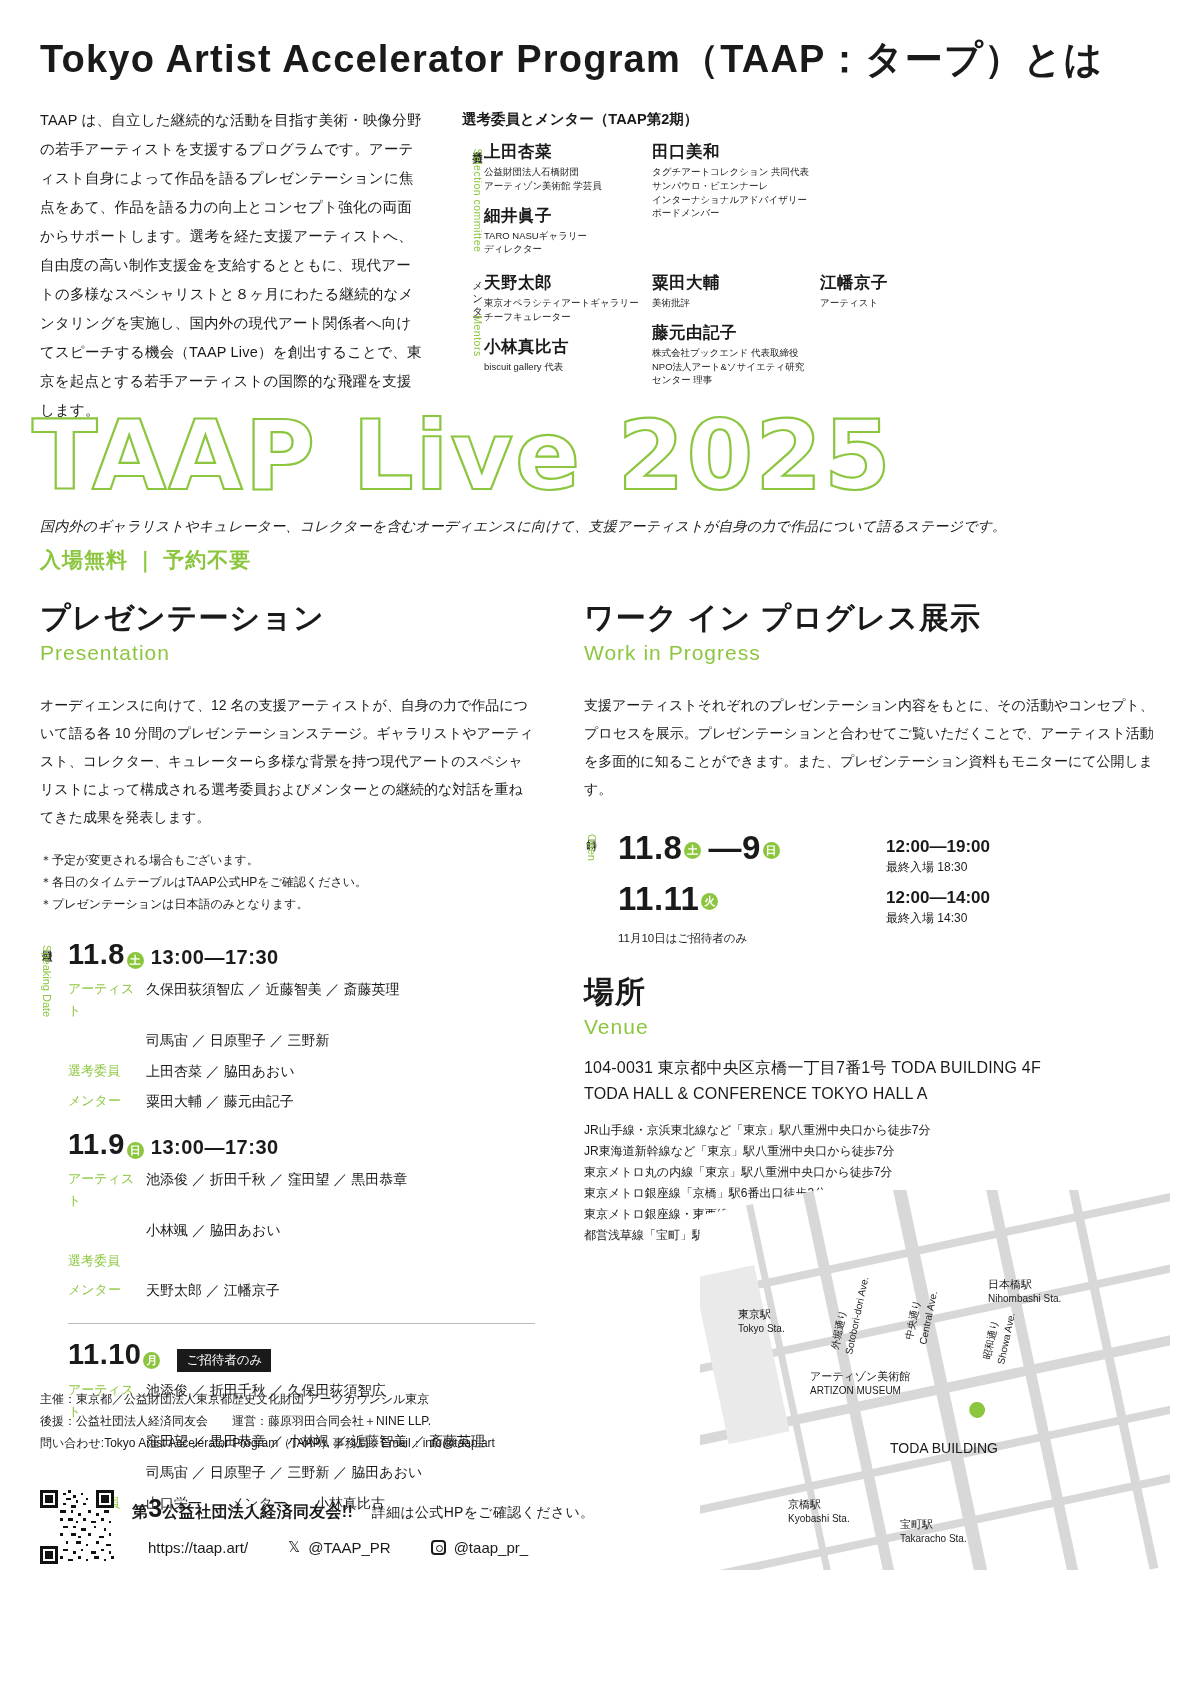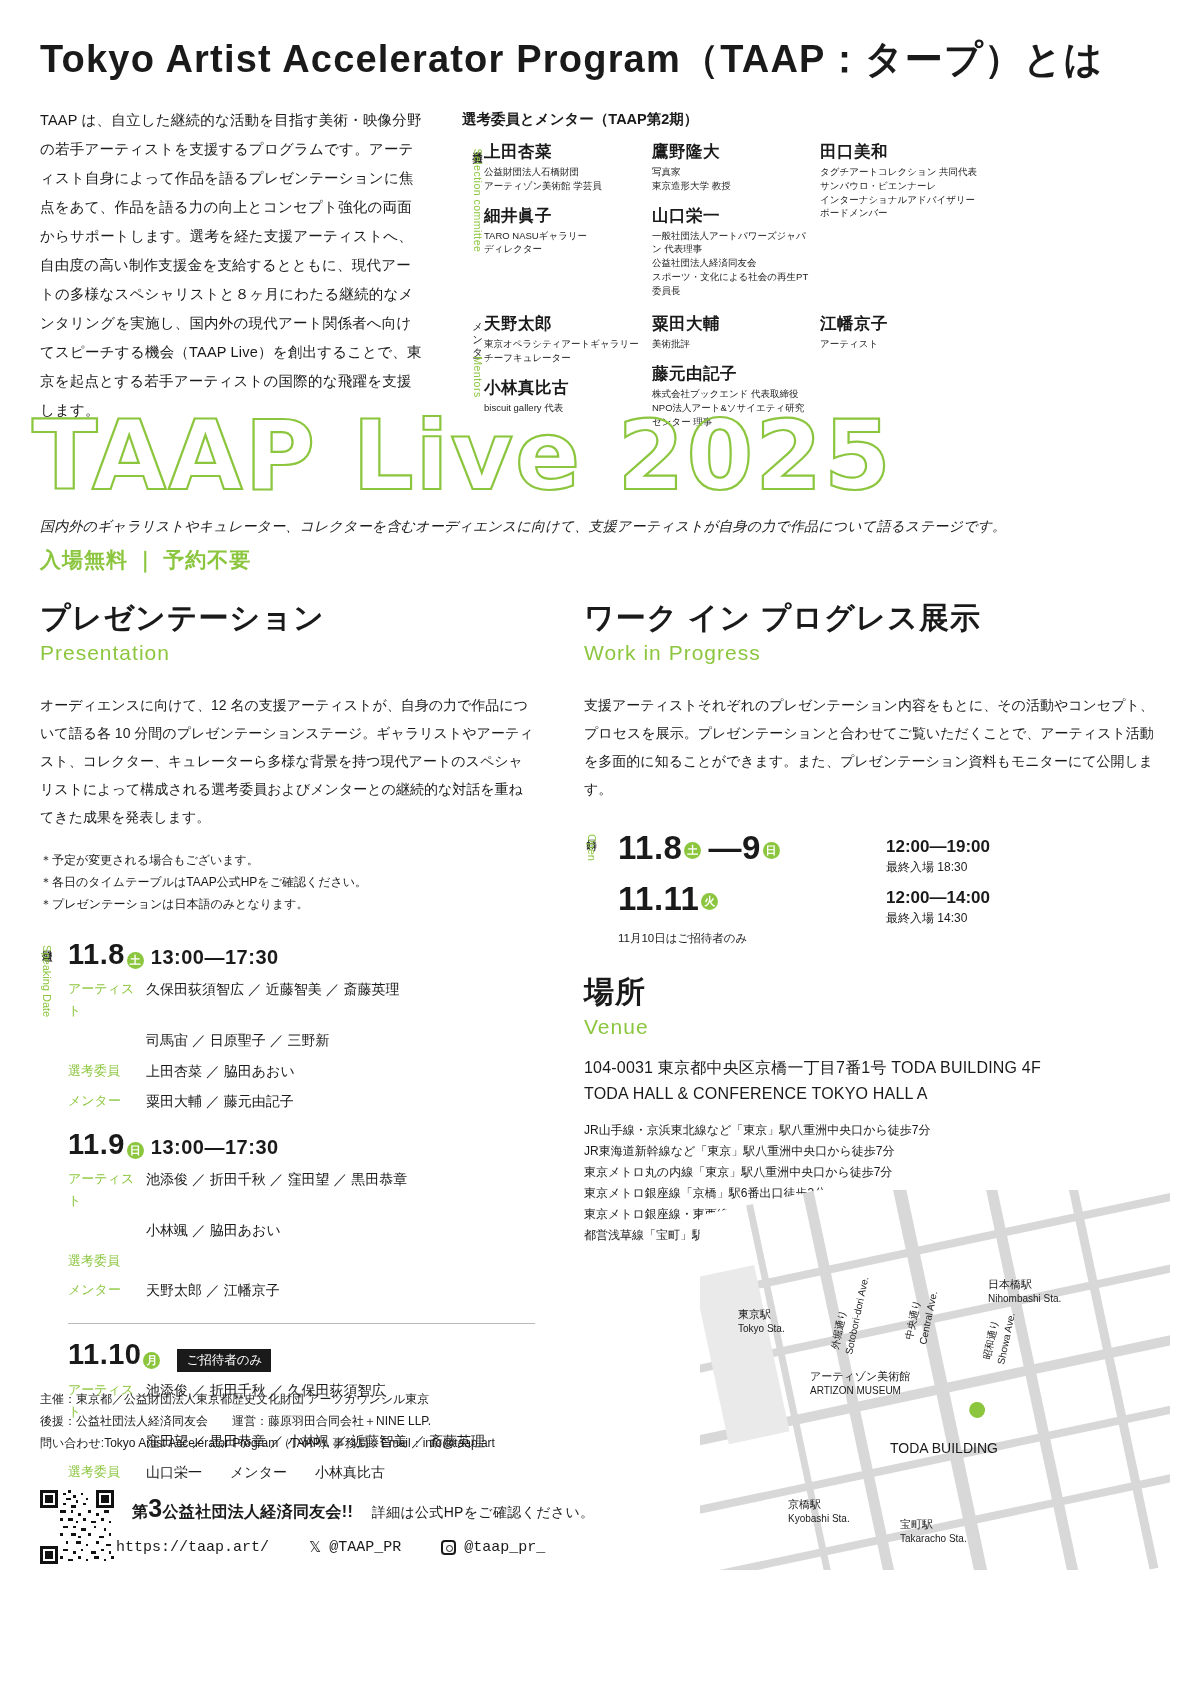--- a/index.html
+++ b/index.html
@@ -137,22 +137,22 @@
   .qr {
     position: absolute; left: 0; top: 0; width: 74px; height: 74px;
   }
   .recruit {
     position: absolute; left: 92px; top: 4px;
     font-size: 16px; font-weight: bold; letter-spacing: .3px;
   }
   .recruit .num { font-size: 25px; }
   .recruit .detail { font-size: 14px; font-weight: normal; margin-left: 14px; }
   .links {
-    position: absolute; left: 76px; top: 48px;
-    display: flex; font-size: 15px; font-family: Liberation Mono, monospace;
+    position: absolute; left: 108px; top: 48px;
+    display: flex; font-size: 15px;
   }
   .links .item { display: flex; align-items: center; margin-right: 40px; }
   .links .gl { margin-right: 8px; font-size: 15px; }
   .ig-icon {
     display: inline-block; width: 15px; height: 15px; border: 2px solid #1a1a1a;
     border-radius: 4px; position: relative; margin-right: 8px;
   }
   .ig-icon::after {
     content: ""; position: absolute; left: 3px; top: 3px; width: 5px; height: 5px;
     border: 1.5px solid #1a1a1a; border-radius: 50%;
@@ -179,37 +179,20 @@
                 <div class="role">
                   <div>公益財団法人石橋財団</div>
                   <div>アーティゾン美術館 学芸員</div>
                 </div>
               </div>
               <div class="person">
                 <div class="nm">細井眞子</div>
                 <div class="role">
                   <div>TARO NASUギャラリー</div>
                   <div>ディレクター</div>
-                </div>
-              </div>
-            </div>
-            <div class="pcol">
-              <div class="person">
-                <div class="nm">鷹野隆大</div>
-                <div class="role">
-                  <div>写真家</div>
-                  <div>東京造形大学 教授</div>
-                </div>
-              </div>
-              <div class="person">
-                <div class="nm">山口栄一</div>
-                <div class="role">
-                  <div>一般社団法人アートパワーズジャパン 代表理事</div>
-                  <div>公益社団法人経済同友会</div>
-                  <div>スポーツ・文化による社会の再生PT 委員長</div>
                 </div>
               </div>
             </div>
             <div class="pcol">
               <div class="person">
                 <div class="nm">田口美和</div>
                 <div class="role">
                   <div>タグチアートコレクション 共同代表</div>
                   <div>サンパウロ・ビエンナーレ</div>
                   <div>インターナショナルアドバイザリーボードメンバー</div>
@@ -336,20 +319,24 @@
               <span class="dow">月</span>
               <span class="invite-badge">ご招待者のみ</span>
             </div>
             <div class="row">
               <span class="lbl">アーティスト</span>
               <span class="val">池添俊 ／ 折田千秋 ／ 久保田荻須智広</span>
             </div>
             <div class="row">
               <span class="lbl"></span>
               <span class="val">窪田望 ／ 黒田恭章 ／ 小林颯 ／ 近藤智美 ／ 斎藤英理</span>
+            </div>
+            <div class="row">
+              <span class="lbl"></span>
+              <span class="val">司馬宙 ／ 日原聖子 ／ 三野新 ／ 脇田あおい</span>
             </div>
             <div class="row">
               <span class="lbl">選考委員</span>
               <span class="val">山口栄一　　メンター　　小林真比古</span>
             </div>
           </div>
         </div>
     </div>
   </div>
 

